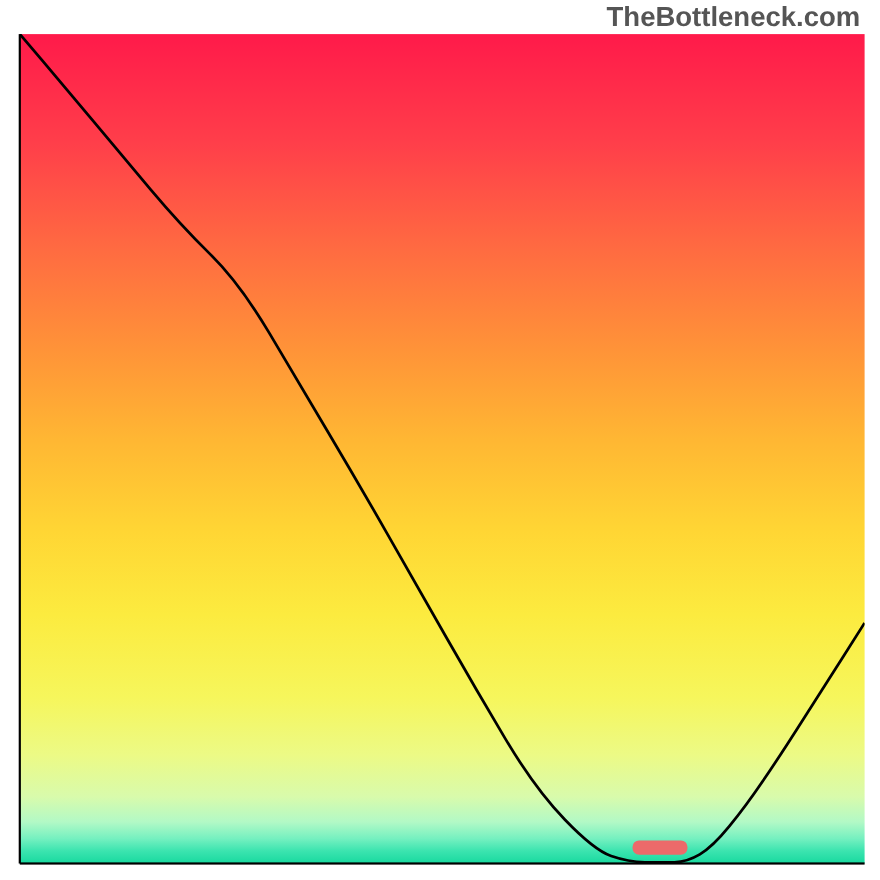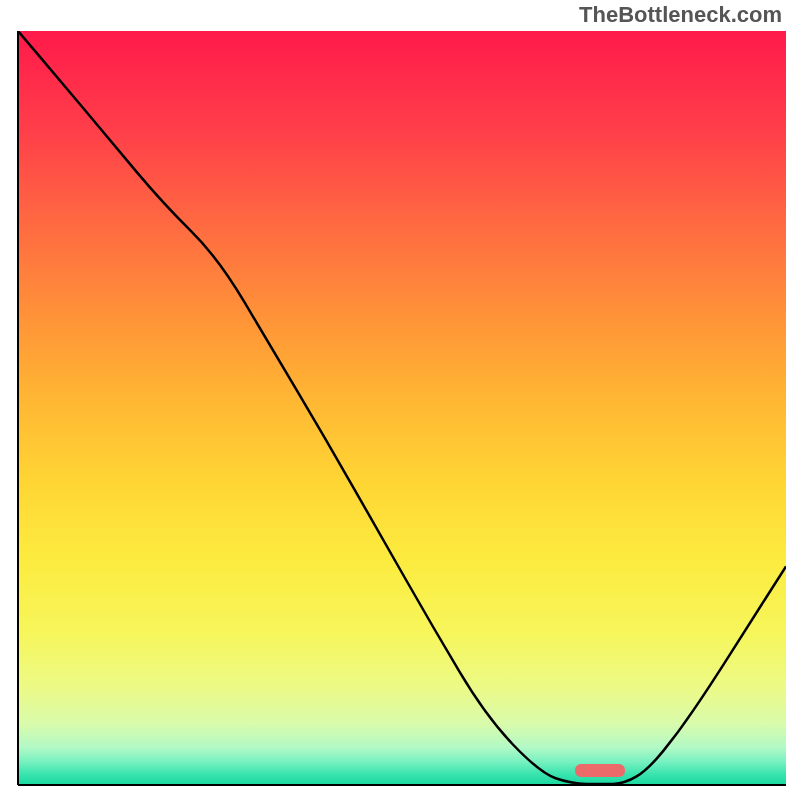--- a/index.html
+++ b/index.html
@@ -9,21 +9,21 @@
     background: #ffffff;
     position: relative;
     font-family: Arial, sans-serif;
     overflow: hidden;
   }
   .watermark {
     position: absolute;
     top: 2px;
     right: 18px;
     color: #555555;
-    font-size: 22px;
+    font-size: 25px;
     font-weight: bold;
     z-index: 10;
   }
   .chart-bg {
     position: absolute;
     left: 18px;
     top: 31px;
     width: 768px;
     height: 754px;
     background: linear-gradient(to bottom,

